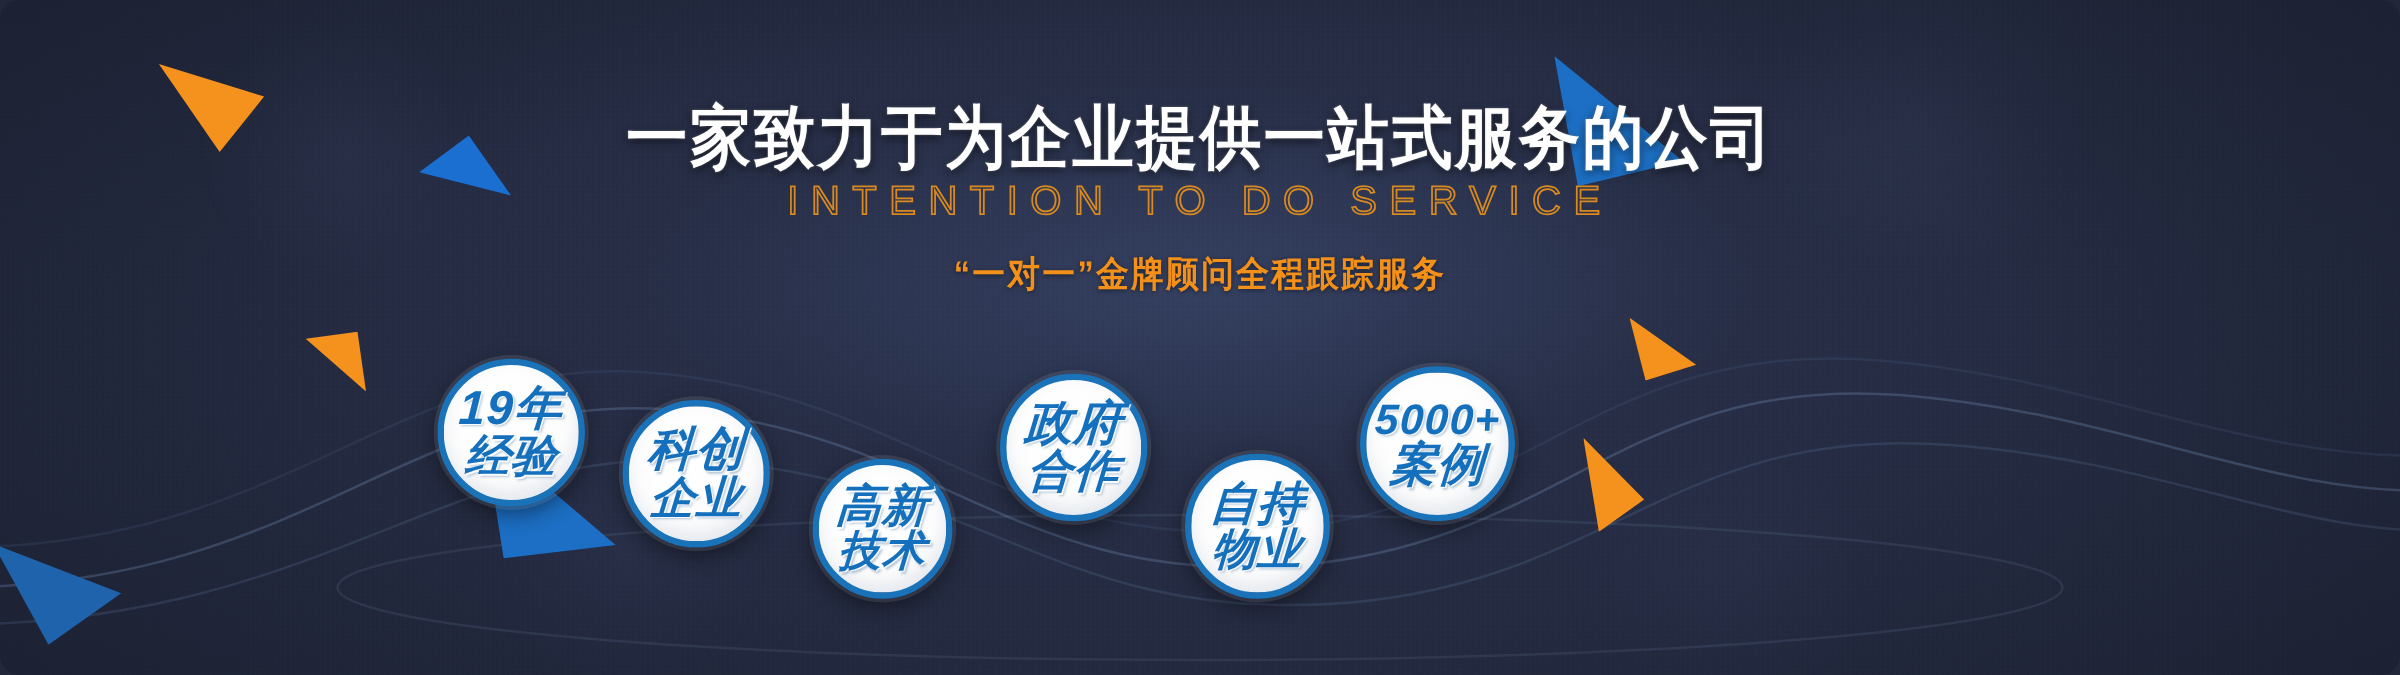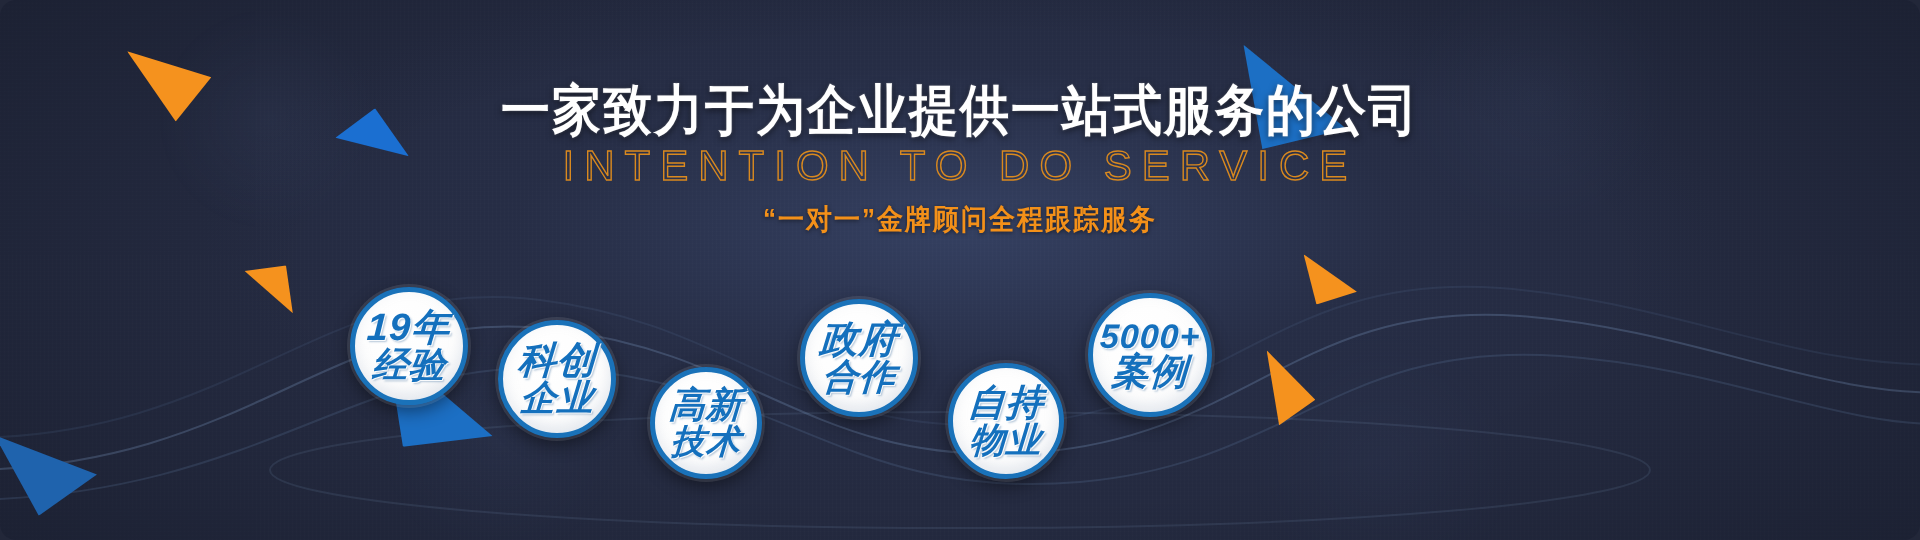--- a/index.html
+++ b/index.html
@@ -64,21 +64,21 @@
     position:absolute; left:0; top:74px; width:1920px;
     font-size:49px; font-weight:bold; letter-spacing:2px;
     color:#ffffff;
     text-shadow:0 2px 7px rgba(0,0,0,.55), 0 0 2px rgba(255,255,255,.35);
     white-space:nowrap;
     transform:scaleY(1.12);
     transform-origin:center top;
   }
   .subline {
     position:absolute; left:0; top:142px; width:1920px;
-    font-size:42px; letter-spacing:10px; font-weight:400;
+    font-size:32px; letter-spacing:10px; font-weight:400;
     color:transparent;
     -webkit-text-stroke:1.4px #d9891f;
     text-stroke:1.4px #d9891f;
     white-space:nowrap;
   }
   .tagline {
     position:absolute; left:0; top:200px; width:1920px;
     font-size:26px; font-weight:bold; letter-spacing:2px;
     color:#f39019;
     text-shadow:0 1px 4px rgba(0,0,0,.5);

